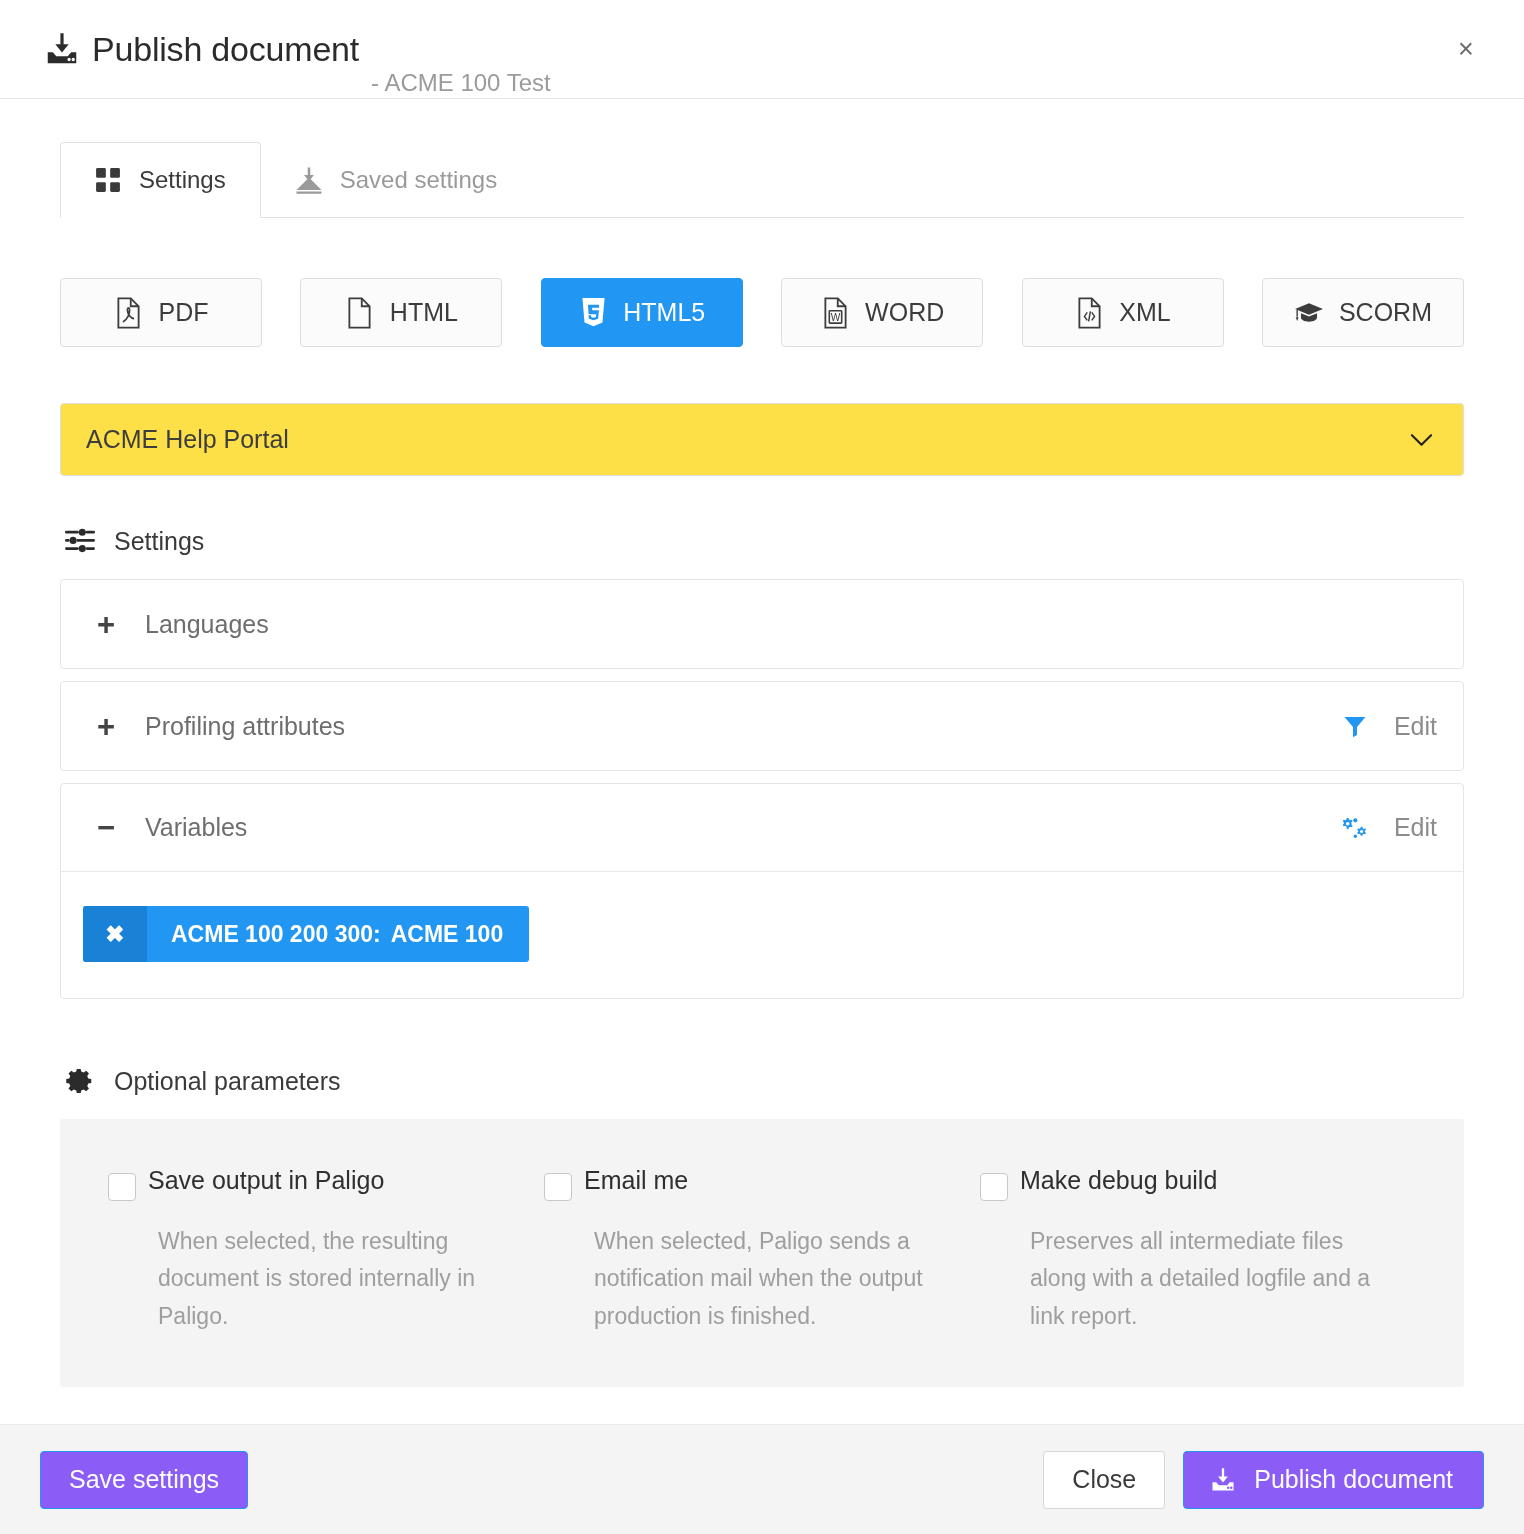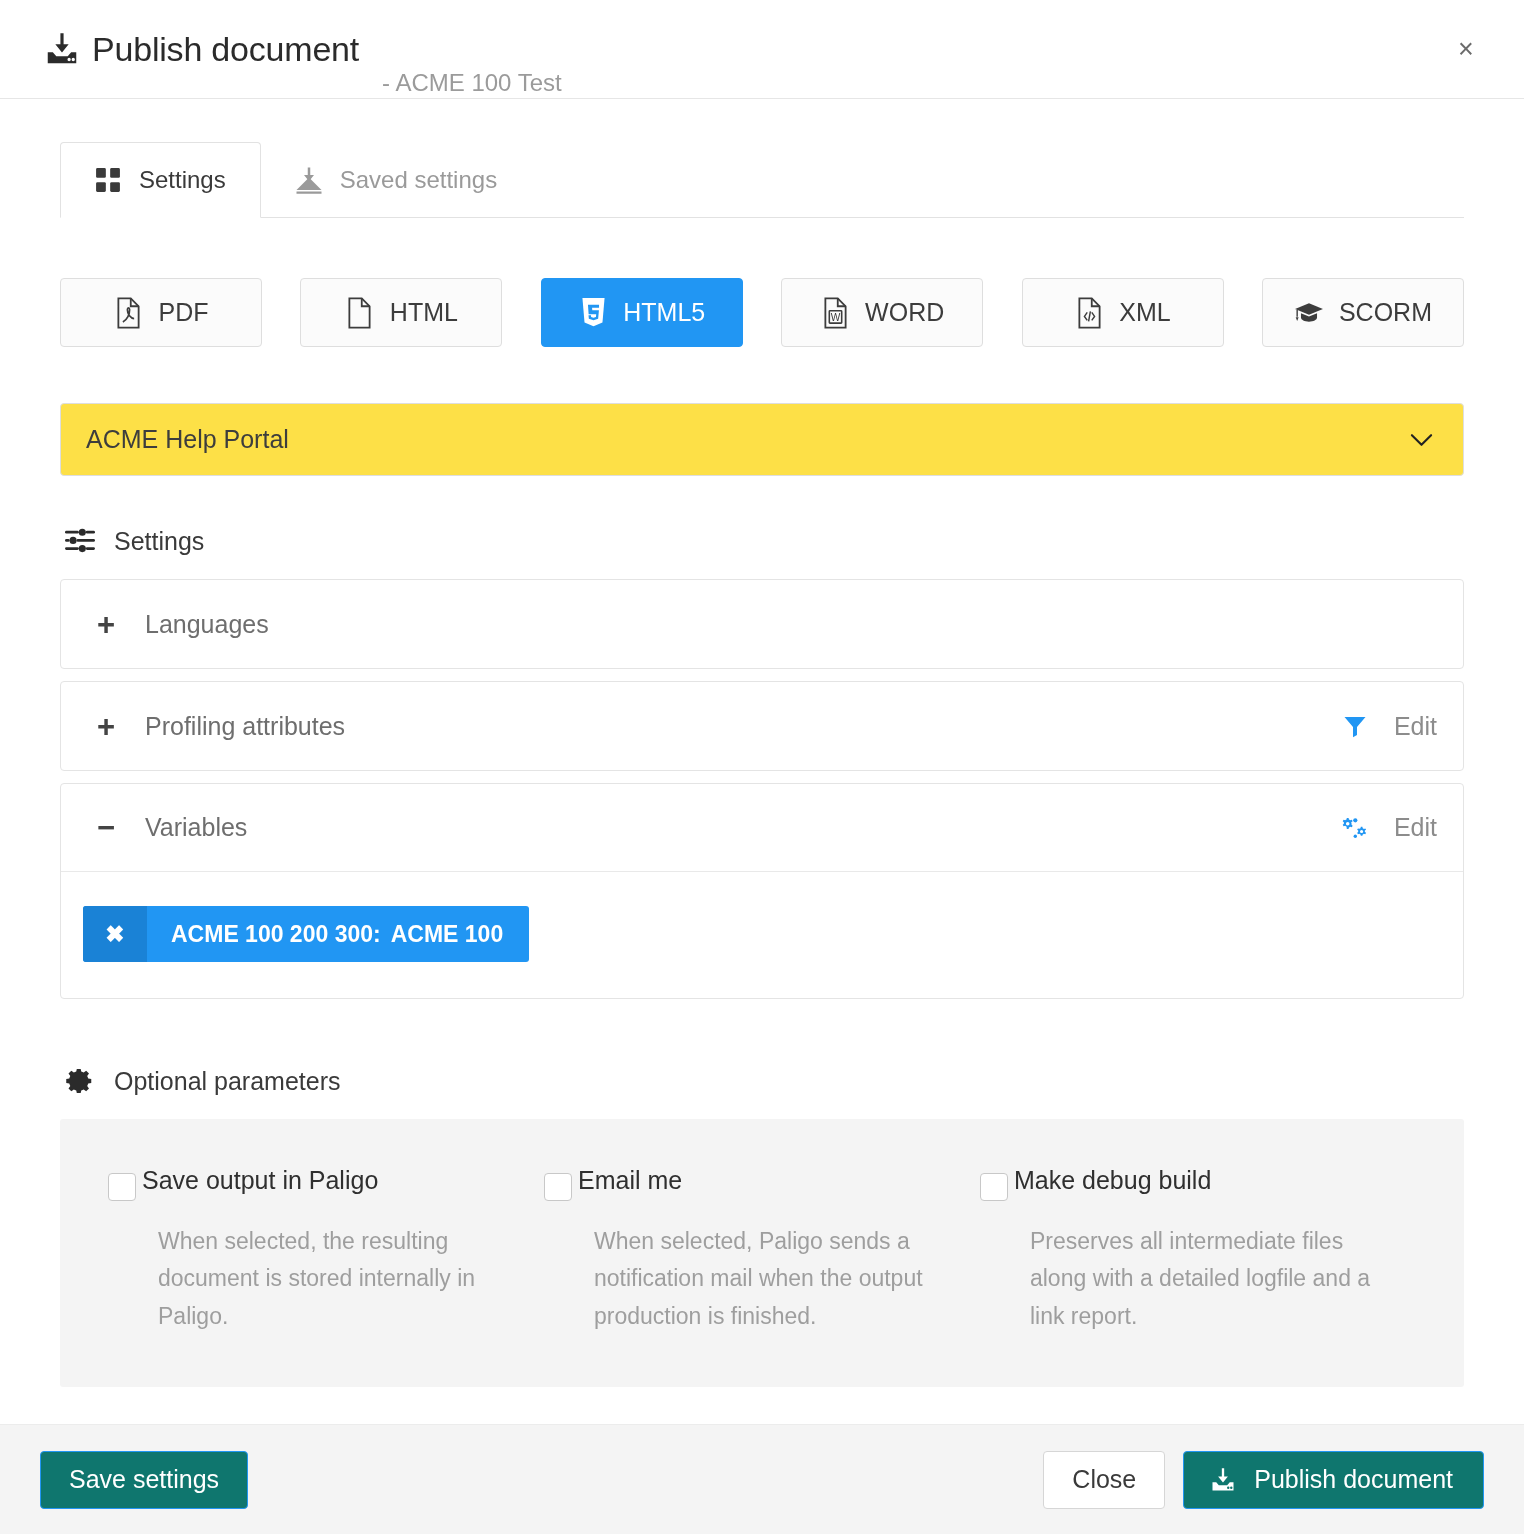--- a/index.html
+++ b/index.html
@@ -34,21 +34,21 @@
   .hdr-title {
     font-size: 34px;
     font-weight: 400;
     color: #2b2b2b;
     letter-spacing: -0.2px;
     line-height: 1;
   }
   .hdr-sub {
     font-size: 24px;
     color: #9b9b9b;
-    margin-left: 23px;
+    margin-left: 12px;
     line-height: 1;
     align-self: flex-end;
     padding-bottom: 3px;
   }
   .hdr-close {
     position: absolute;
     right: 36px;
     top: 50%;
     transform: translateY(-50%);
     width: 44px; height: 44px;
@@ -239,21 +239,21 @@
   
   .opt-head { margin-top: 66px; margin-bottom: 22px; }
   .opt-panel {
     background: #f4f4f4;
     border-radius: 3px;
     padding: 48px 48px 52px 48px;
     display: flex;
     gap: 0;
   }
   .opt-col { width: 33.333%; padding-right: 44px; }
-  .opt-row { display: flex; align-items: flex-start; gap: 6px; }
+  .opt-row { display: flex; align-items: flex-start; gap: 12px; }
   .opt-cb {
     width: 28px; height: 28px;
     border: 1px solid #c8c8c8;
     border-radius: 4px;
     background: #ffffff;
     flex: 0 0 28px;
     margin-top: 6px;
     cursor: pointer;
   }
   .opt-title { font-size: 25px; color: #2f2f2f; line-height: 1.1; }
@@ -280,21 +280,21 @@
     border-radius: 4px;
     font-size: 25px;
     display: inline-flex;
     align-items: center;
     justify-content: center;
     cursor: pointer;
     height: 58px;
     padding: 0 28px;
     border: 1px solid transparent;
   }
-  .btn-primary { background: #0f766e; color:#ffffff; border-color:#2196f3; }
+  .btn-primary { background: #8b5cf6; color:#ffffff; border-color:#2196f3; }
   .btn-default { background:#ffffff; color:#3a3a3a; border-color:#d6d6d6; }
   .footer-right { margin-left: auto; display: flex; align-items: center; gap: 18px; }
   .btn-publish { gap: 16px; padding: 0 30px 0 24px; }
   .btn-publish .p-ico { display:flex; align-items:center; justify-content:center; width:30px; height:30px; }
 </style>
 </head>
 <body>
 
 <div class="dialog">
 

